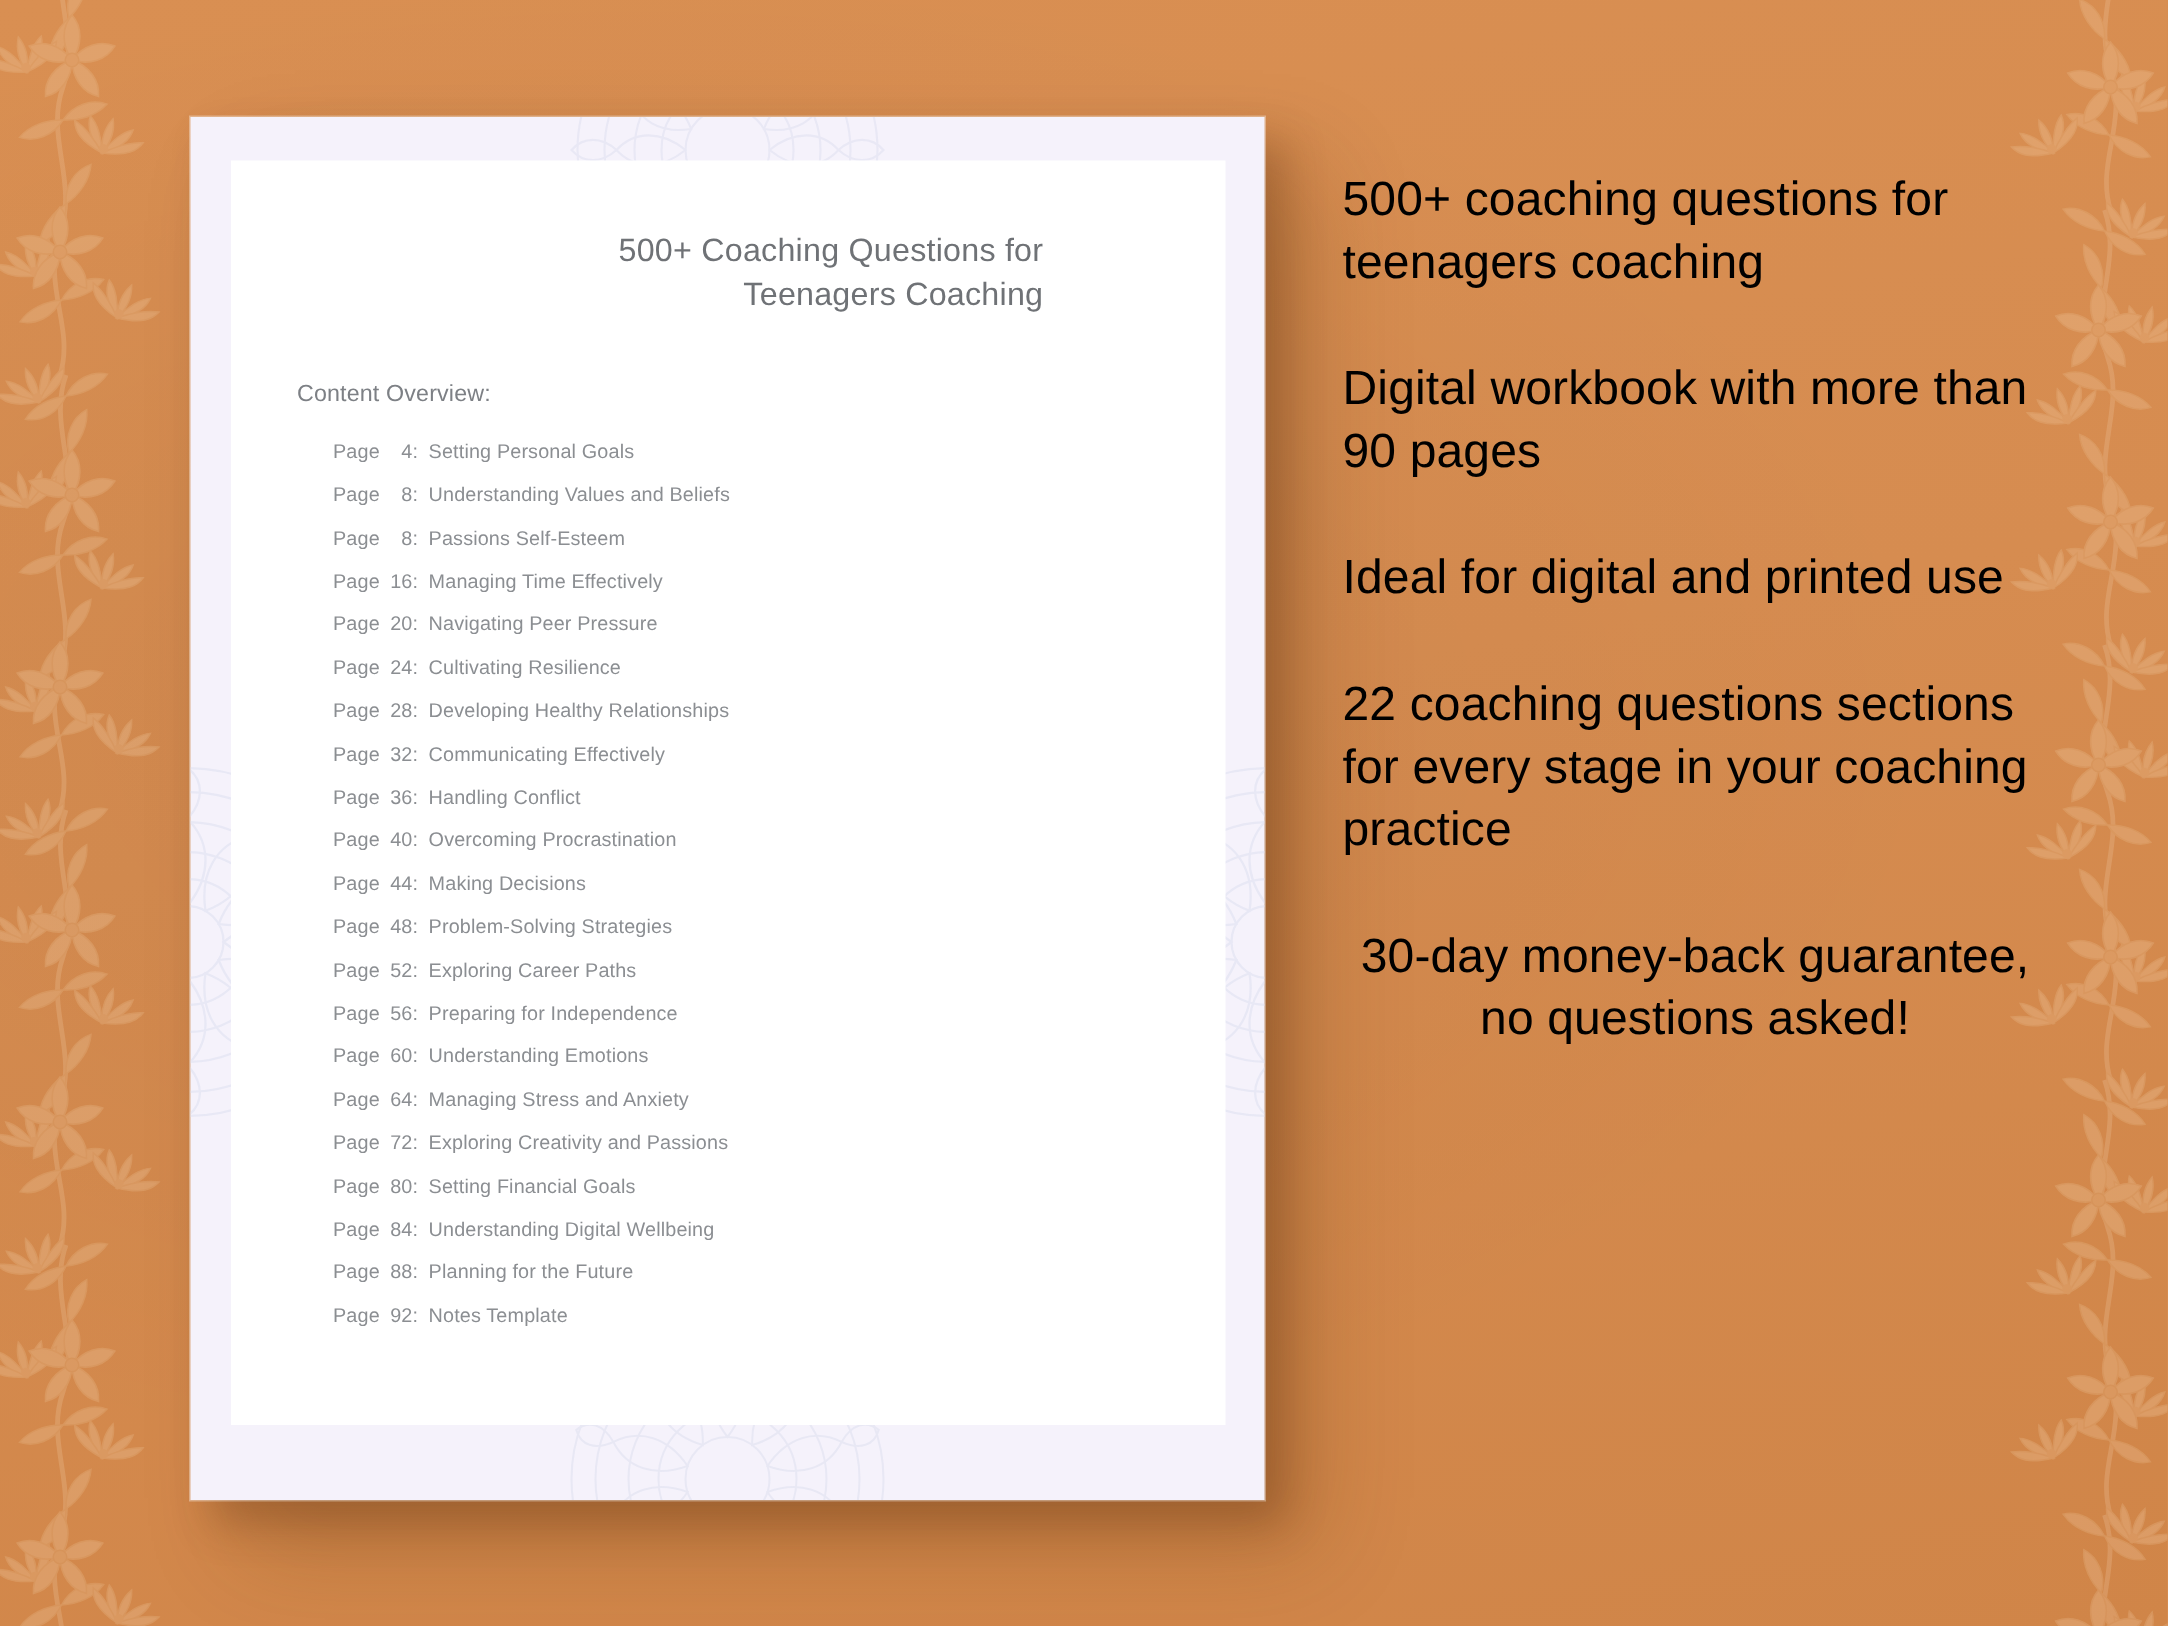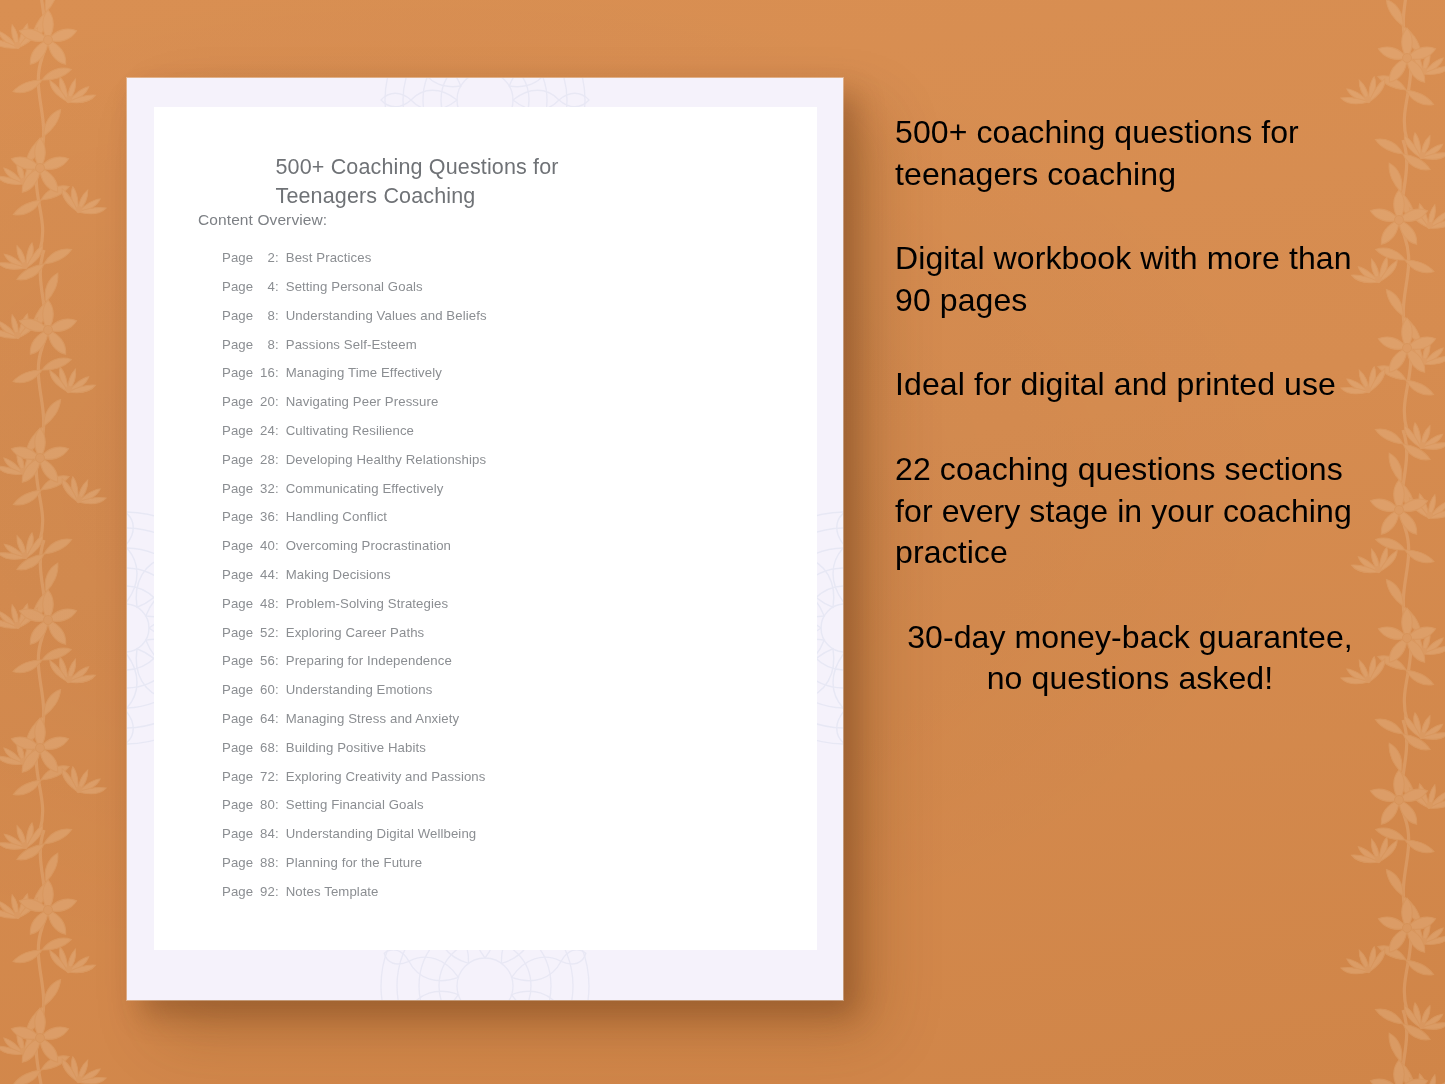--- a/index.html
+++ b/index.html
@@ -70,29 +70,30 @@
     left:27px; top:29px;
     width:663px; height:843px;
     background:#ffffff;
     z-index:2;
   }
 
   .doc-title {
     margin:0 auto;
     padding-top:46px;
     width:420px;
-    text-align:left;
+    text-align:right;
     font-size:21.5px;
     line-height:1.36;
     font-weight:400;
     color:#6f7276;
     letter-spacing:0.15px;
   }
 
   .content-overview-label {
+    margin-top:43px;
     padding-left:44px;
     font-size:15.5px;
     color:#7d8085;
     letter-spacing:0.1px;
   }
 
   .toc {
     list-style:none;
     margin-top:14px;
     padding-left:68px;
@@ -487,24 +488,20 @@
 
     <h1 class="doc-title">
       <span>500+ Coaching Questions for</span><br>
       <span>Teenagers Coaching</span>
     </h1>
 
     <div class="content-overview-label">Content Overview:</div>
 
     <ul class="toc" id="toc-list">
         <li>
-          <span class="pg"><span>Page</span> <span class="num">2</span>:</span>
-          <span class="ttl">Best Practices</span>
-        </li>
-        <li>
           <span class="pg"><span>Page</span> <span class="num">4</span>:</span>
           <span class="ttl">Setting Personal Goals</span>
         </li>
         <li>
           <span class="pg"><span>Page</span> <span class="num">8</span>:</span>
           <span class="ttl">Understanding Values and Beliefs</span>
         </li>
         <li>
           <span class="pg"><span>Page</span> <span class="num">8</span>:</span>
           <span class="ttl">Passions Self-Esteem</span>
@@ -553,24 +550,20 @@
           <span class="pg"><span>Page</span> <span class="num">56</span>:</span>
           <span class="ttl">Preparing for Independence</span>
         </li>
         <li>
           <span class="pg"><span>Page</span> <span class="num">60</span>:</span>
           <span class="ttl">Understanding Emotions</span>
         </li>
         <li>
           <span class="pg"><span>Page</span> <span class="num">64</span>:</span>
           <span class="ttl">Managing Stress and Anxiety</span>
-        </li>
-        <li>
-          <span class="pg"><span>Page</span> <span class="num">68</span>:</span>
-          <span class="ttl">Building Positive Habits</span>
         </li>
         <li>
           <span class="pg"><span>Page</span> <span class="num">72</span>:</span>
           <span class="ttl">Exploring Creativity and Passions</span>
         </li>
         <li>
           <span class="pg"><span>Page</span> <span class="num">80</span>:</span>
           <span class="ttl">Setting Financial Goals</span>
         </li>
         <li>

